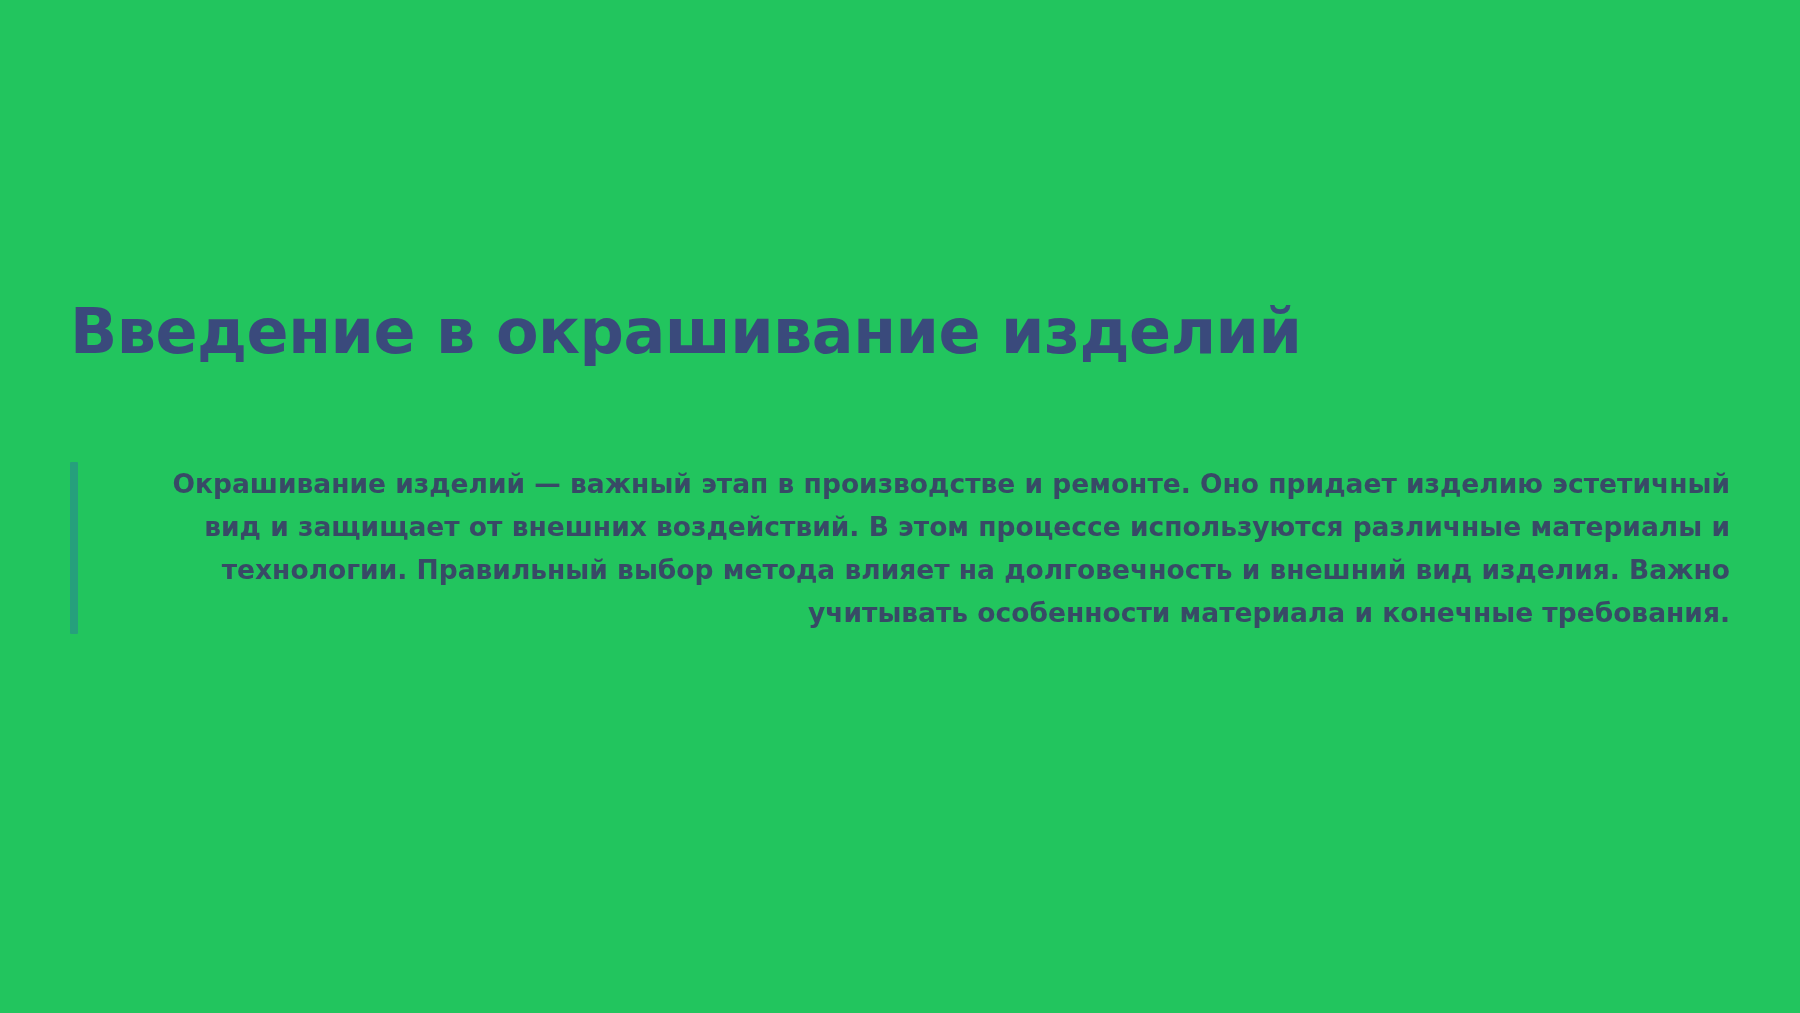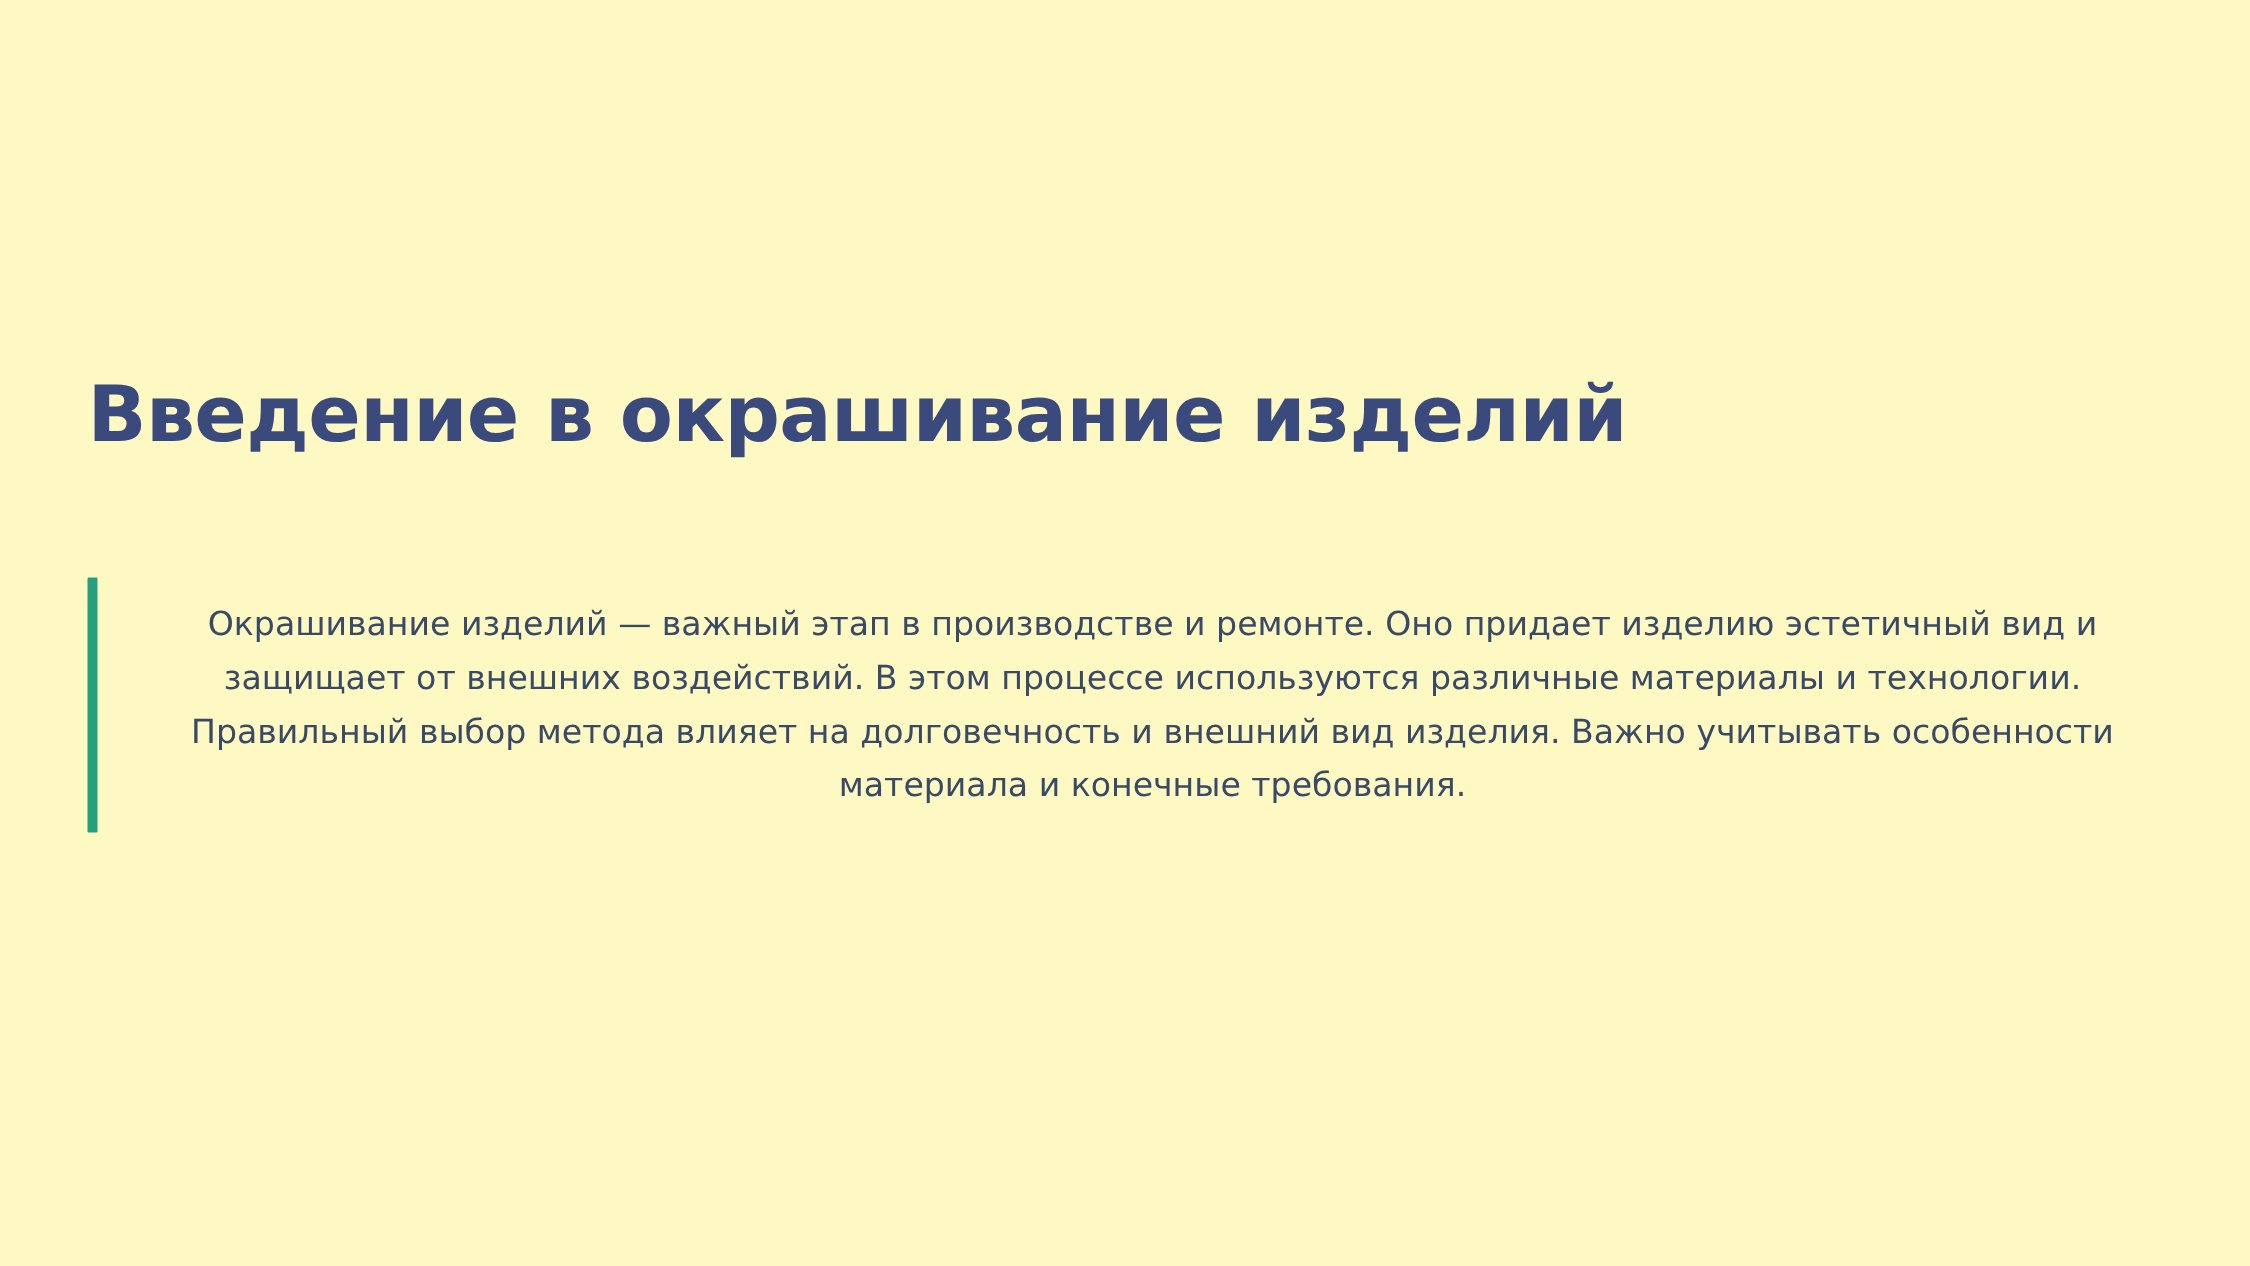--- a/index.html
+++ b/index.html
@@ -53,35 +53,35 @@
   .accent-bar {
     flex: 0 0 auto;
     width: 8px;
     min-height: 127px;
     background: #26a07c;
     border-radius: 1px;
   }
 
   .intro-text {
     flex: 1 1 auto;
-    margin: 16px;
+    margin: 0;
     padding: 0 0 0 36px;
     font-family: "DejaVu Sans", "Liberation Sans", sans-serif;
     font-size: 26.5px;
     line-height: 43px;
-    font-weight: 400;
+    font-weight: 700;
     color: #384a66;
     max-width: 1620px;
-    text-align: center;
+    text-align: right;
   }
 </style>
 </head>
 <body>
 
-<div class="slide" style="background: #fef9c3;">
+<div class="slide" style="background: #22c55e;">
 
   <h1 class="page-title" style="color: rgb(58, 74, 124);">Введение в окрашивание изделий</h1>
 
   <div class="intro-block">
     <div class="accent-bar" style="background: rgb(38, 160, 124);"></div>
     <p class="intro-text" style="color: rgb(56, 74, 102);">Окрашивание изделий — важный этап в производстве и ремонте. Оно придает изделию эстетичный вид и защищает от внешних воздействий. В этом процессе используются различные материалы и технологии. Правильный выбор метода влияет на долговечность и внешний вид изделия. Важно учитывать особенности материала и конечные требования.</p>
   </div>
 
 </div>
 

